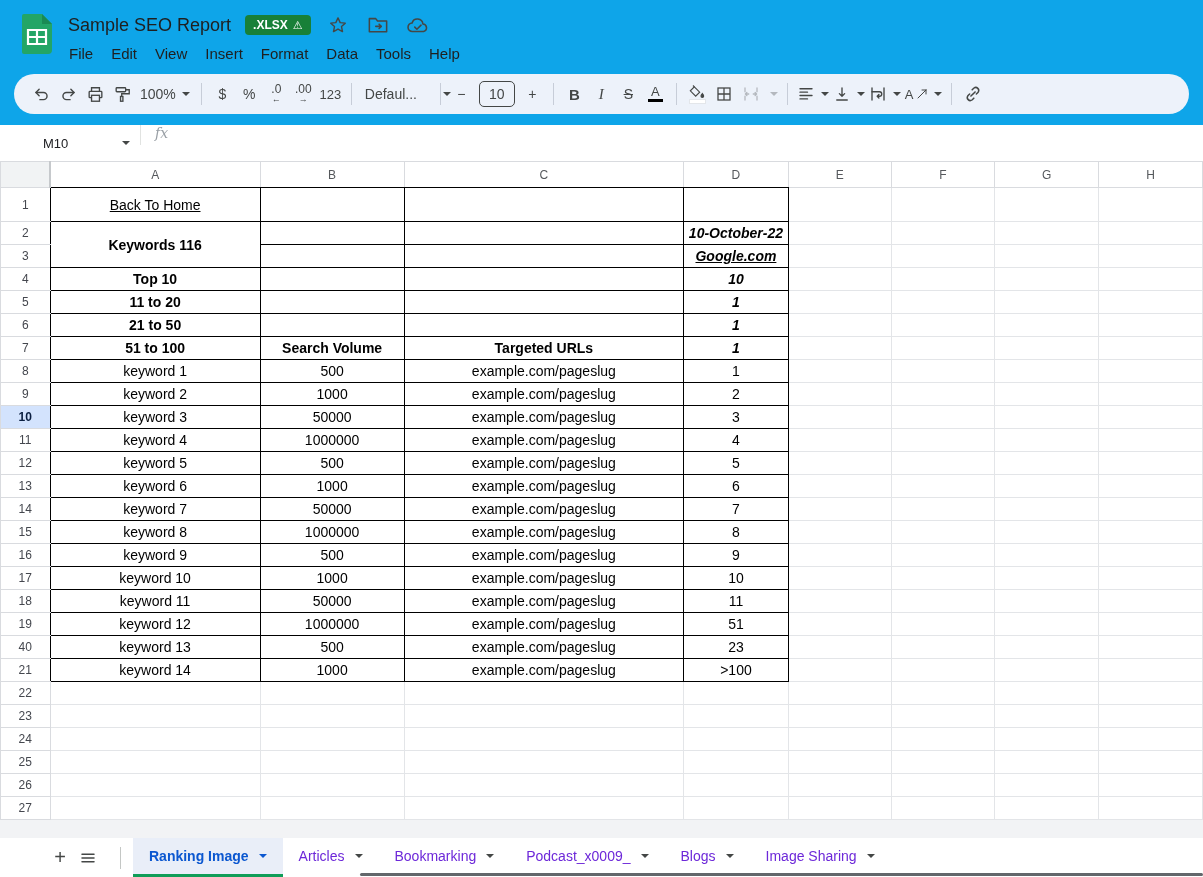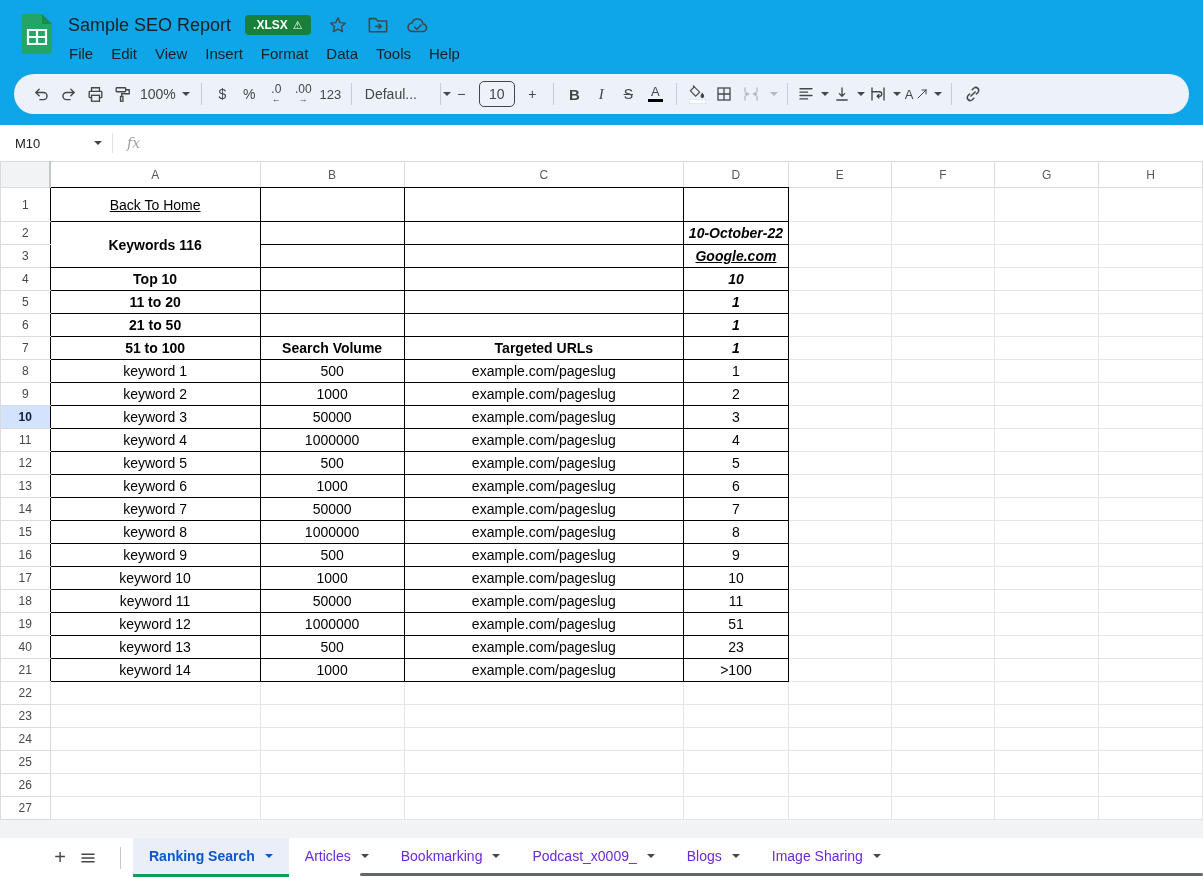--- a/index.html
+++ b/index.html
@@ -42,21 +42,21 @@
   .b-bold { font-weight:700; font-size:15px; }
   .b-italic { font-style:italic; font-family:"Liberation Serif", serif; font-size:15px; }
   .b-strike { text-decoration:line-through; font-size:14px; }
   .stack { display:flex; flex-direction:column; align-items:center; line-height:11px; }
   .stack .bar { width:15px; height:3px; margin-top:2px; }
   .dec { display:flex; flex-direction:column; align-items:center; line-height:10px; font-size:12px; }
   .dec .arr { font-size:9px; }
   .disabled, .disabled svg { color:#b4b8be; }
 
   
-  .formula-bar { height:36px; background:#fff; display:flex; align-items:center; }
+  .formula-bar { height:36px; background:#fff; display:flex; align-items:flex-start;margin-left:28px; }
   .name-box { width:112px; display:flex; align-items:center; justify-content:space-between;
     padding:0 10px 0 15px; font-size:13px; color:#202124; height:100%; }
   .fb-div { width:1px; height:20px; background:#e1e3e1; }
   .fx { font-style:italic; font-family:"DejaVu Serif", serif; color:#9aa0a6;
     font-size:14px; margin-left:14px; }
 
   
   .grid-wrap { height:677px; background:#f2f3f5; overflow:hidden; position:relative; }
   table { border-collapse:collapse; table-layout:fixed; }
   th, td { padding:0 3px; overflow:hidden; white-space:nowrap; }
@@ -613,21 +613,21 @@
 
 <div class="sheetbar">
   <button class="sb-iconbtn sb-add">+</button>
   <button class="sb-iconbtn">
     <svg width="18" height="18" viewBox="0 0 24 24" stroke="#444746" stroke-width="2" stroke-linecap="round">
       <path d="M4 7h16M4 12h16M4 17h16"></path>
     </svg>
   </button>
   <div class="tab-sep"></div>
   <div class="tab active">
-    <span>Ranking Search</span>
+    <span>Ranking Image</span>
     <span class="caret blue"></span>
   </div>
   <div class="tab">
     <span>Articles</span>
     <span class="caret"></span>
   </div>
   <div class="tab">
     <span>Bookmarking</span>
     <span class="caret"></span>
   </div>

